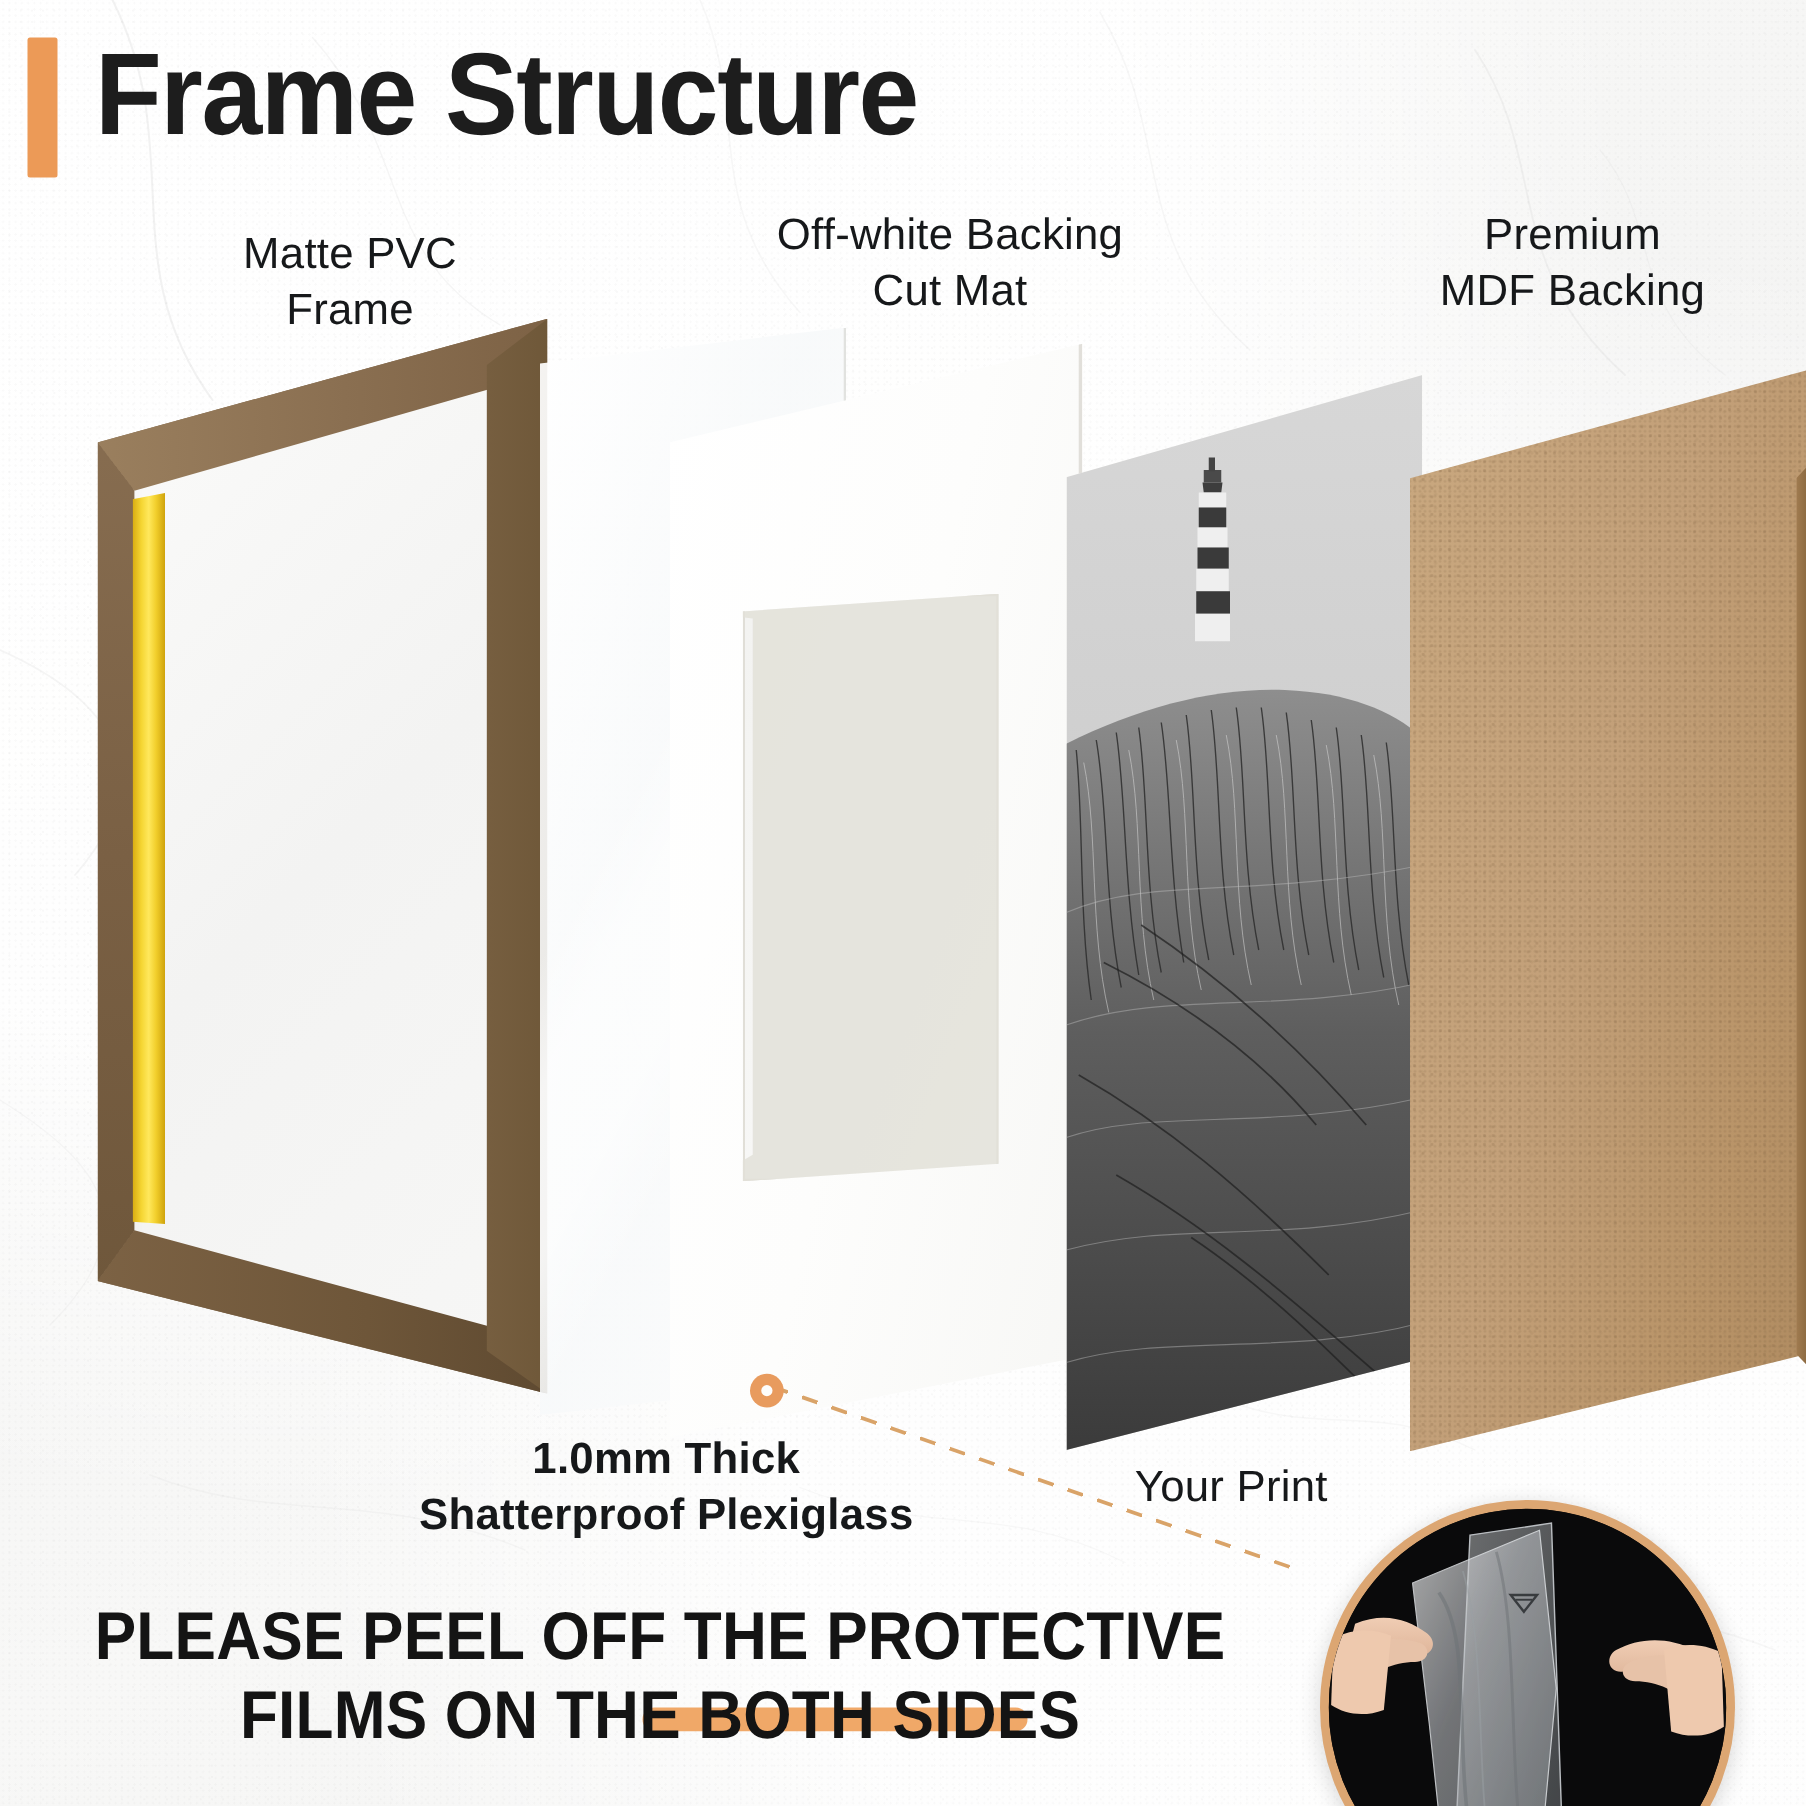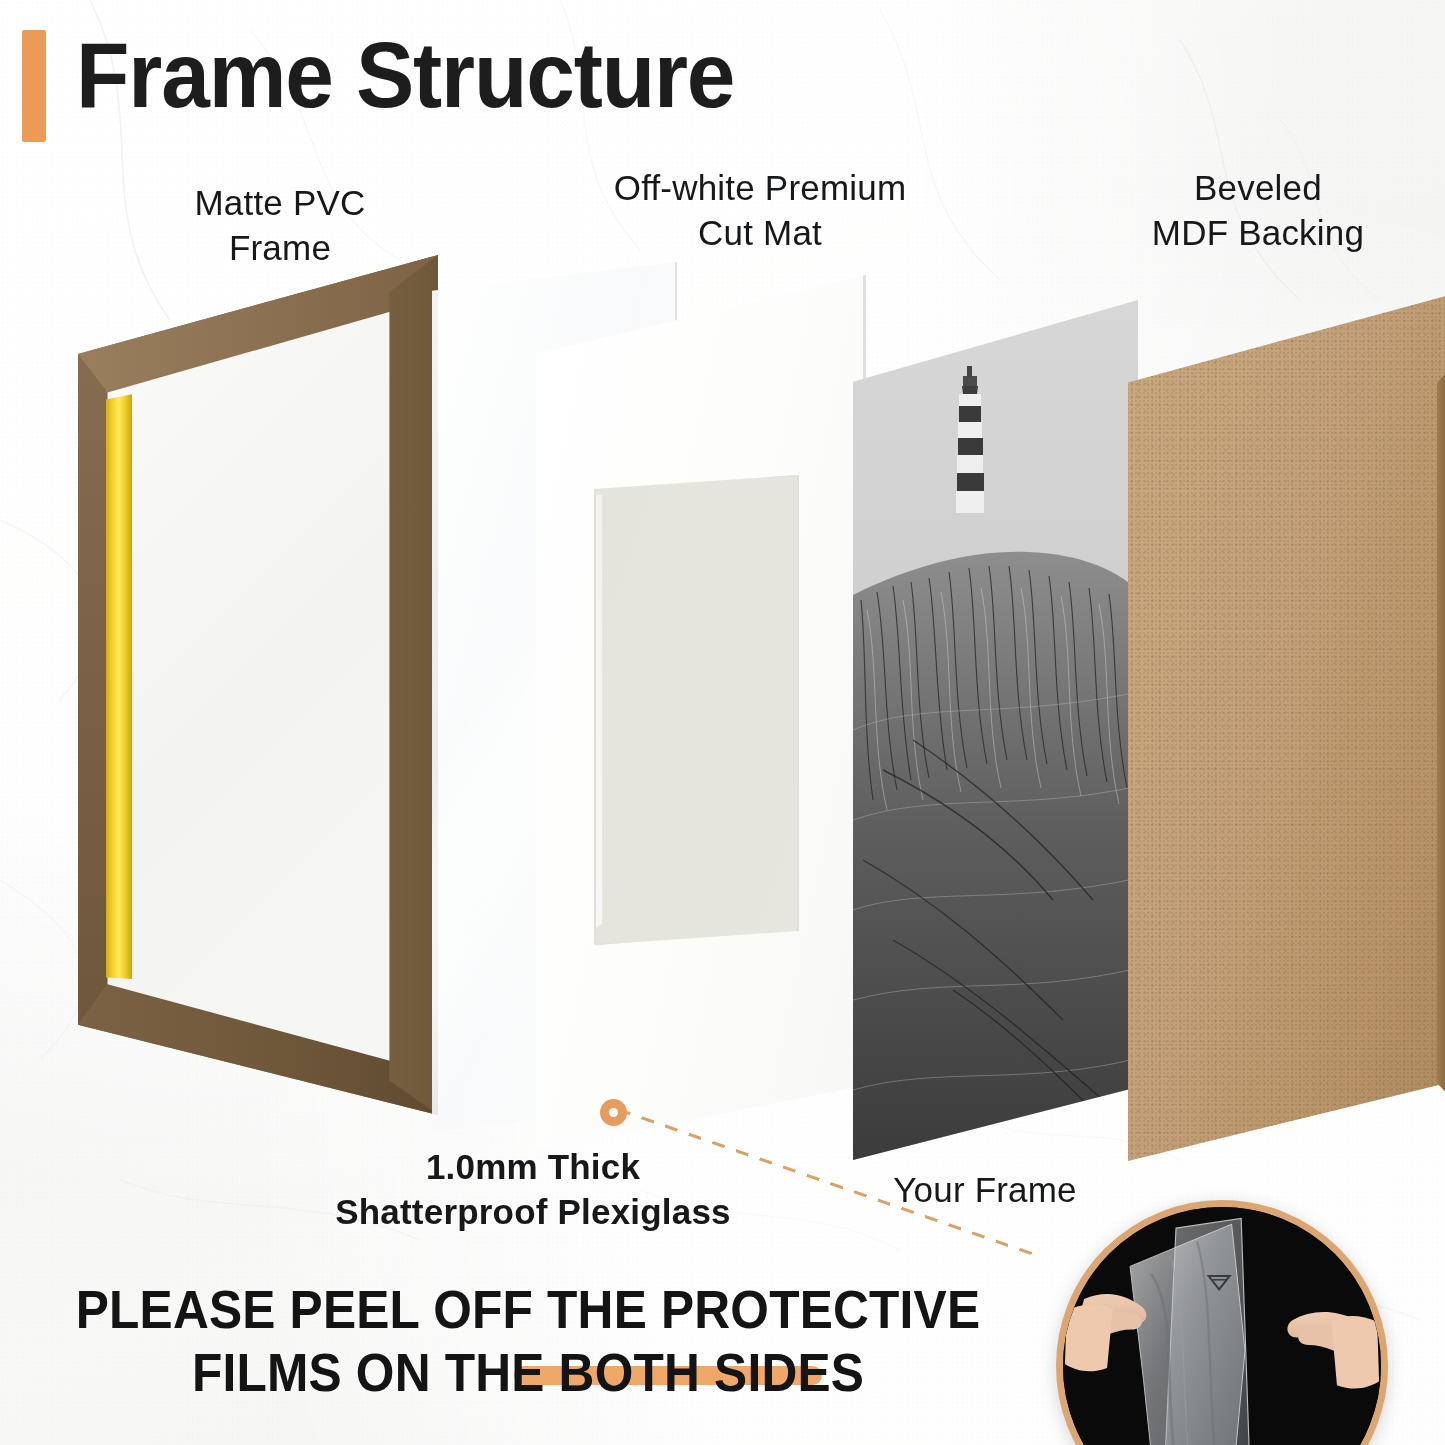--- a/index.html
+++ b/index.html
@@ -358,27 +358,27 @@
     </div>
 
     <div id="mdf-layer" class="sheet">
       <div id="mdf-face" class="sheet-face"></div>
       <div id="mdf-edge"></div>
     </div>
   </div>
 
   <div id="label-frame" class="layer-label">Matte PVC
 Frame</div>
-  <div id="label-mat" class="layer-label">Off-white Premium
+  <div id="label-mat" class="layer-label">Off-white Backing
 Cut Mat</div>
-  <div id="label-backing" class="layer-label">Beveled
+  <div id="label-backing" class="layer-label">Premium
 MDF Backing</div>
   <div id="label-plexiglass" class="layer-label">1.0mm Thick
 Shatterproof Plexiglass</div>
-  <div id="label-print" class="layer-label">Your Frame</div>
+  <div id="label-print" class="layer-label">Your Print</div>
 
   <div id="callout-line"></div>
   <div id="callout-dot"></div>
 
   <div id="warning-highlight"></div>
   <div id="warning-block">
     <div class="warning-line">PLEASE PEEL OFF THE PROTECTIVE</div>
     <div class="warning-line">FILMS ON THE BOTH SIDES</div>
   </div>
 

